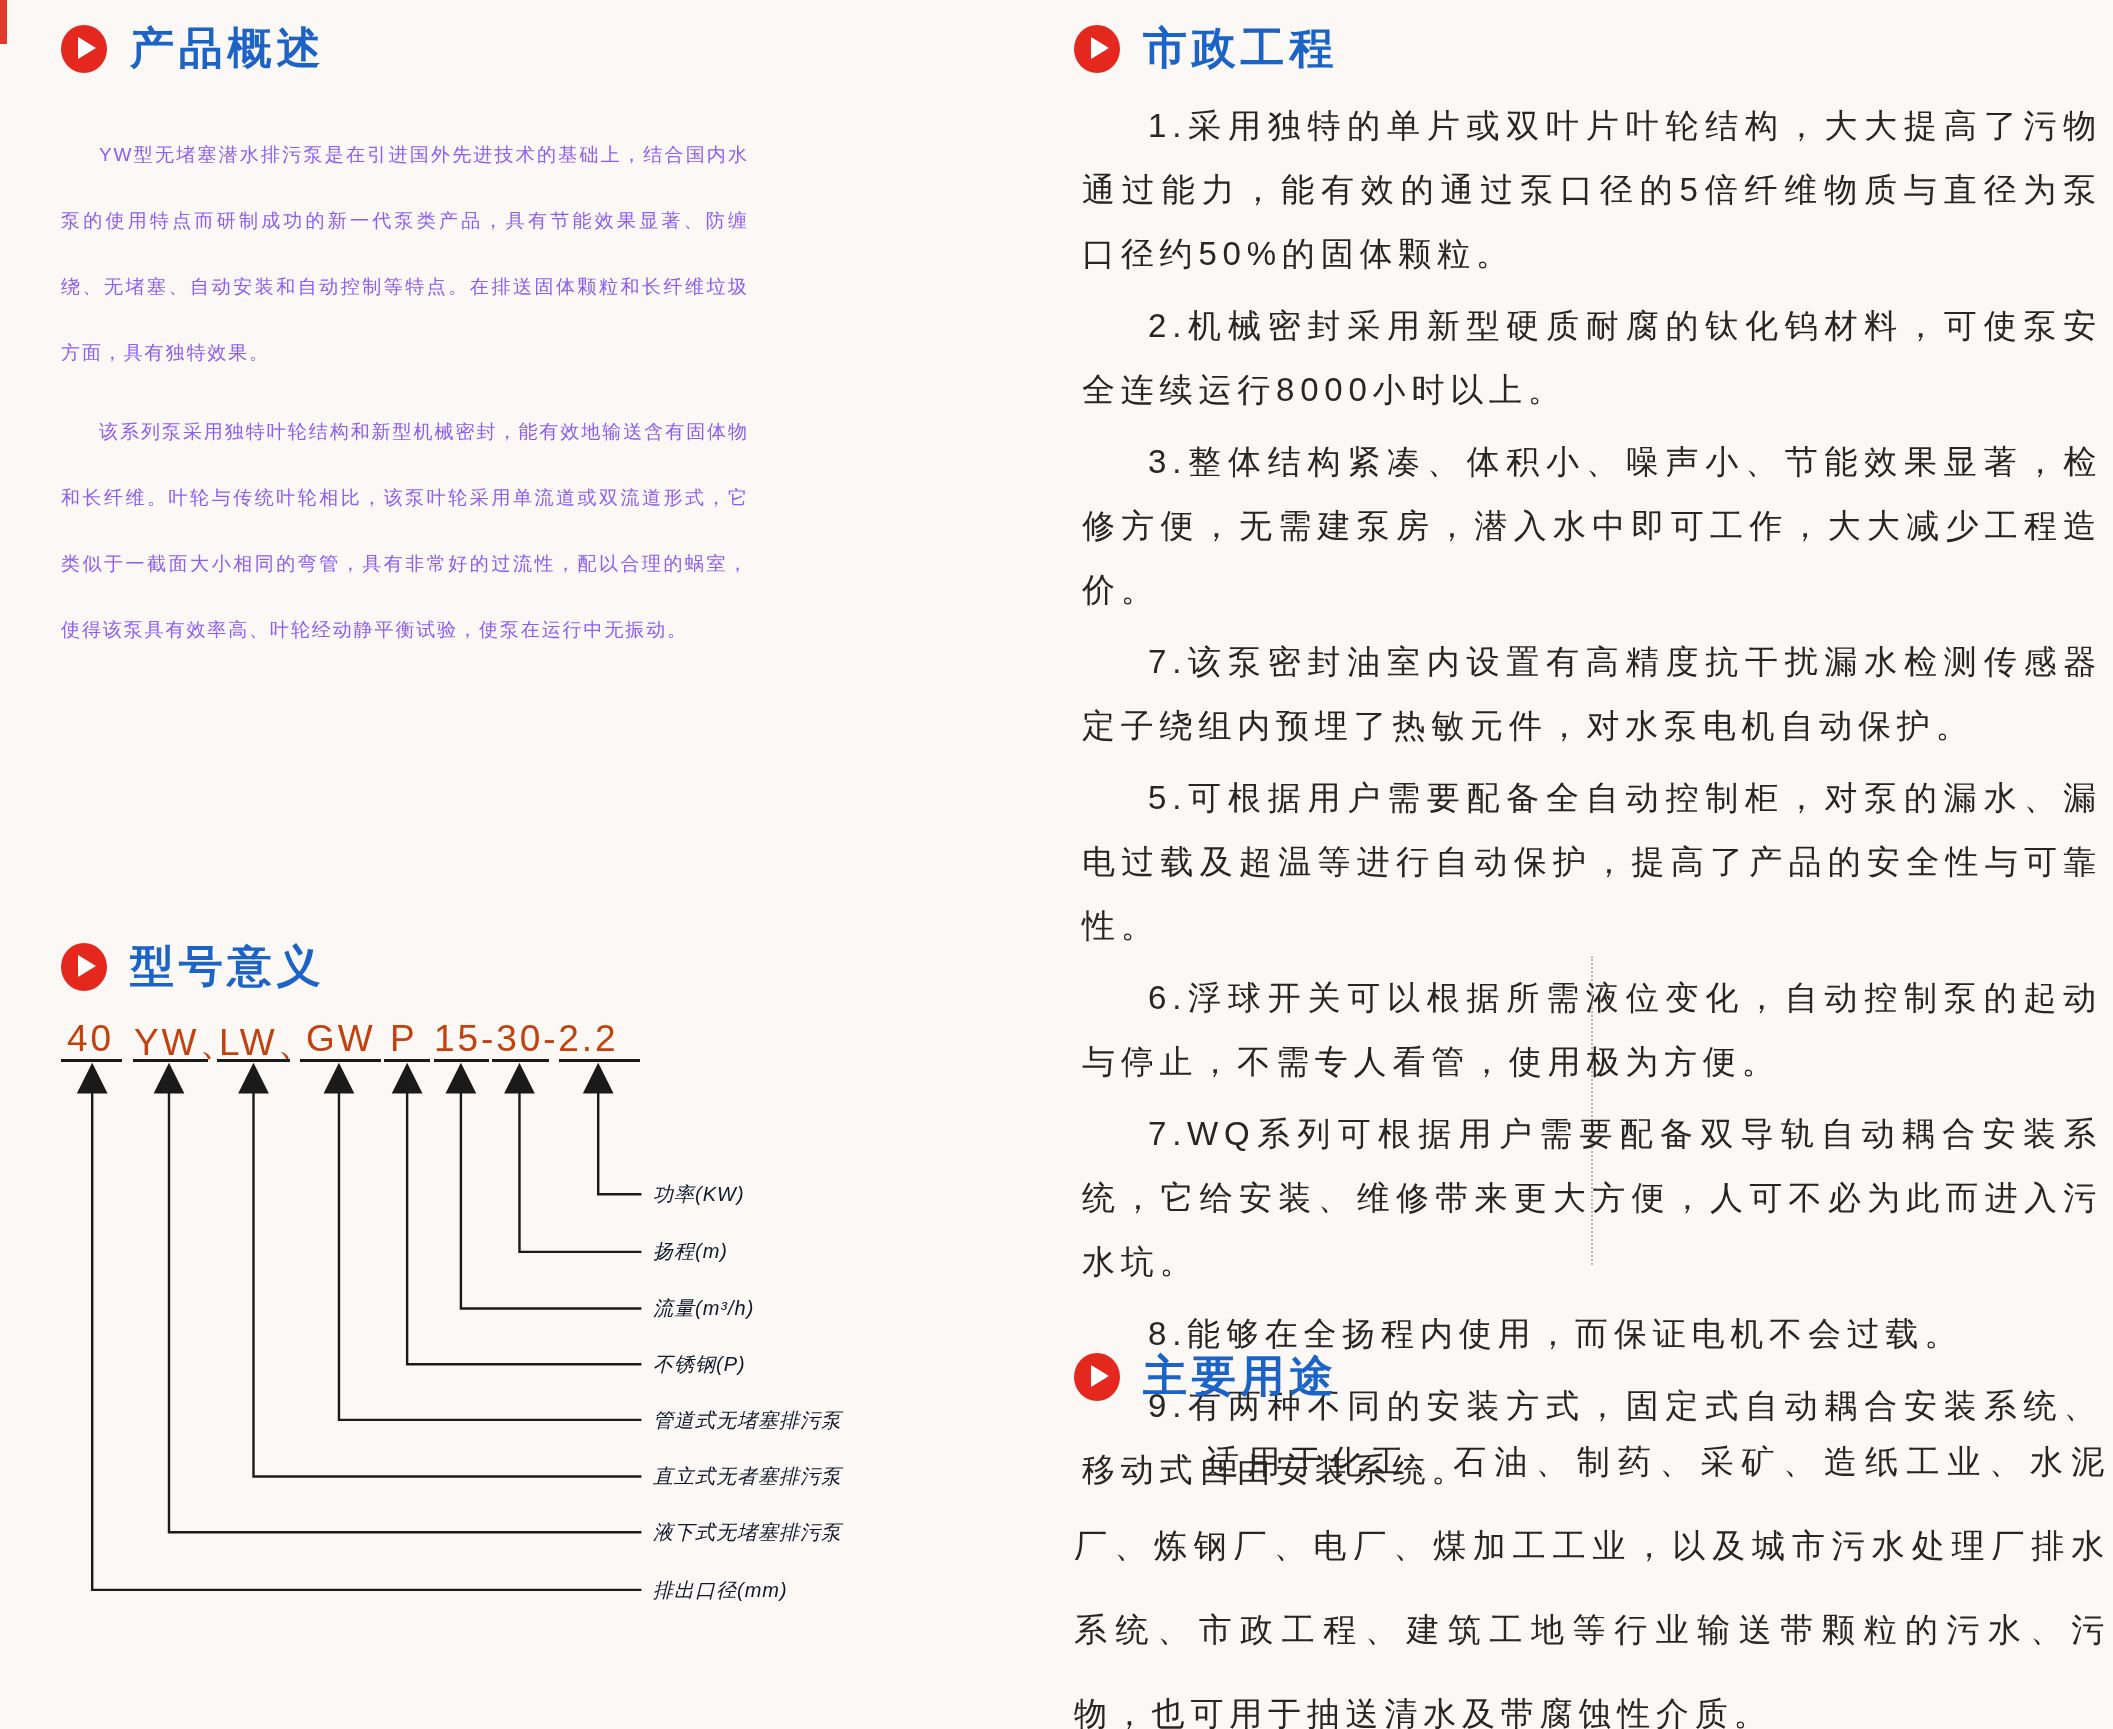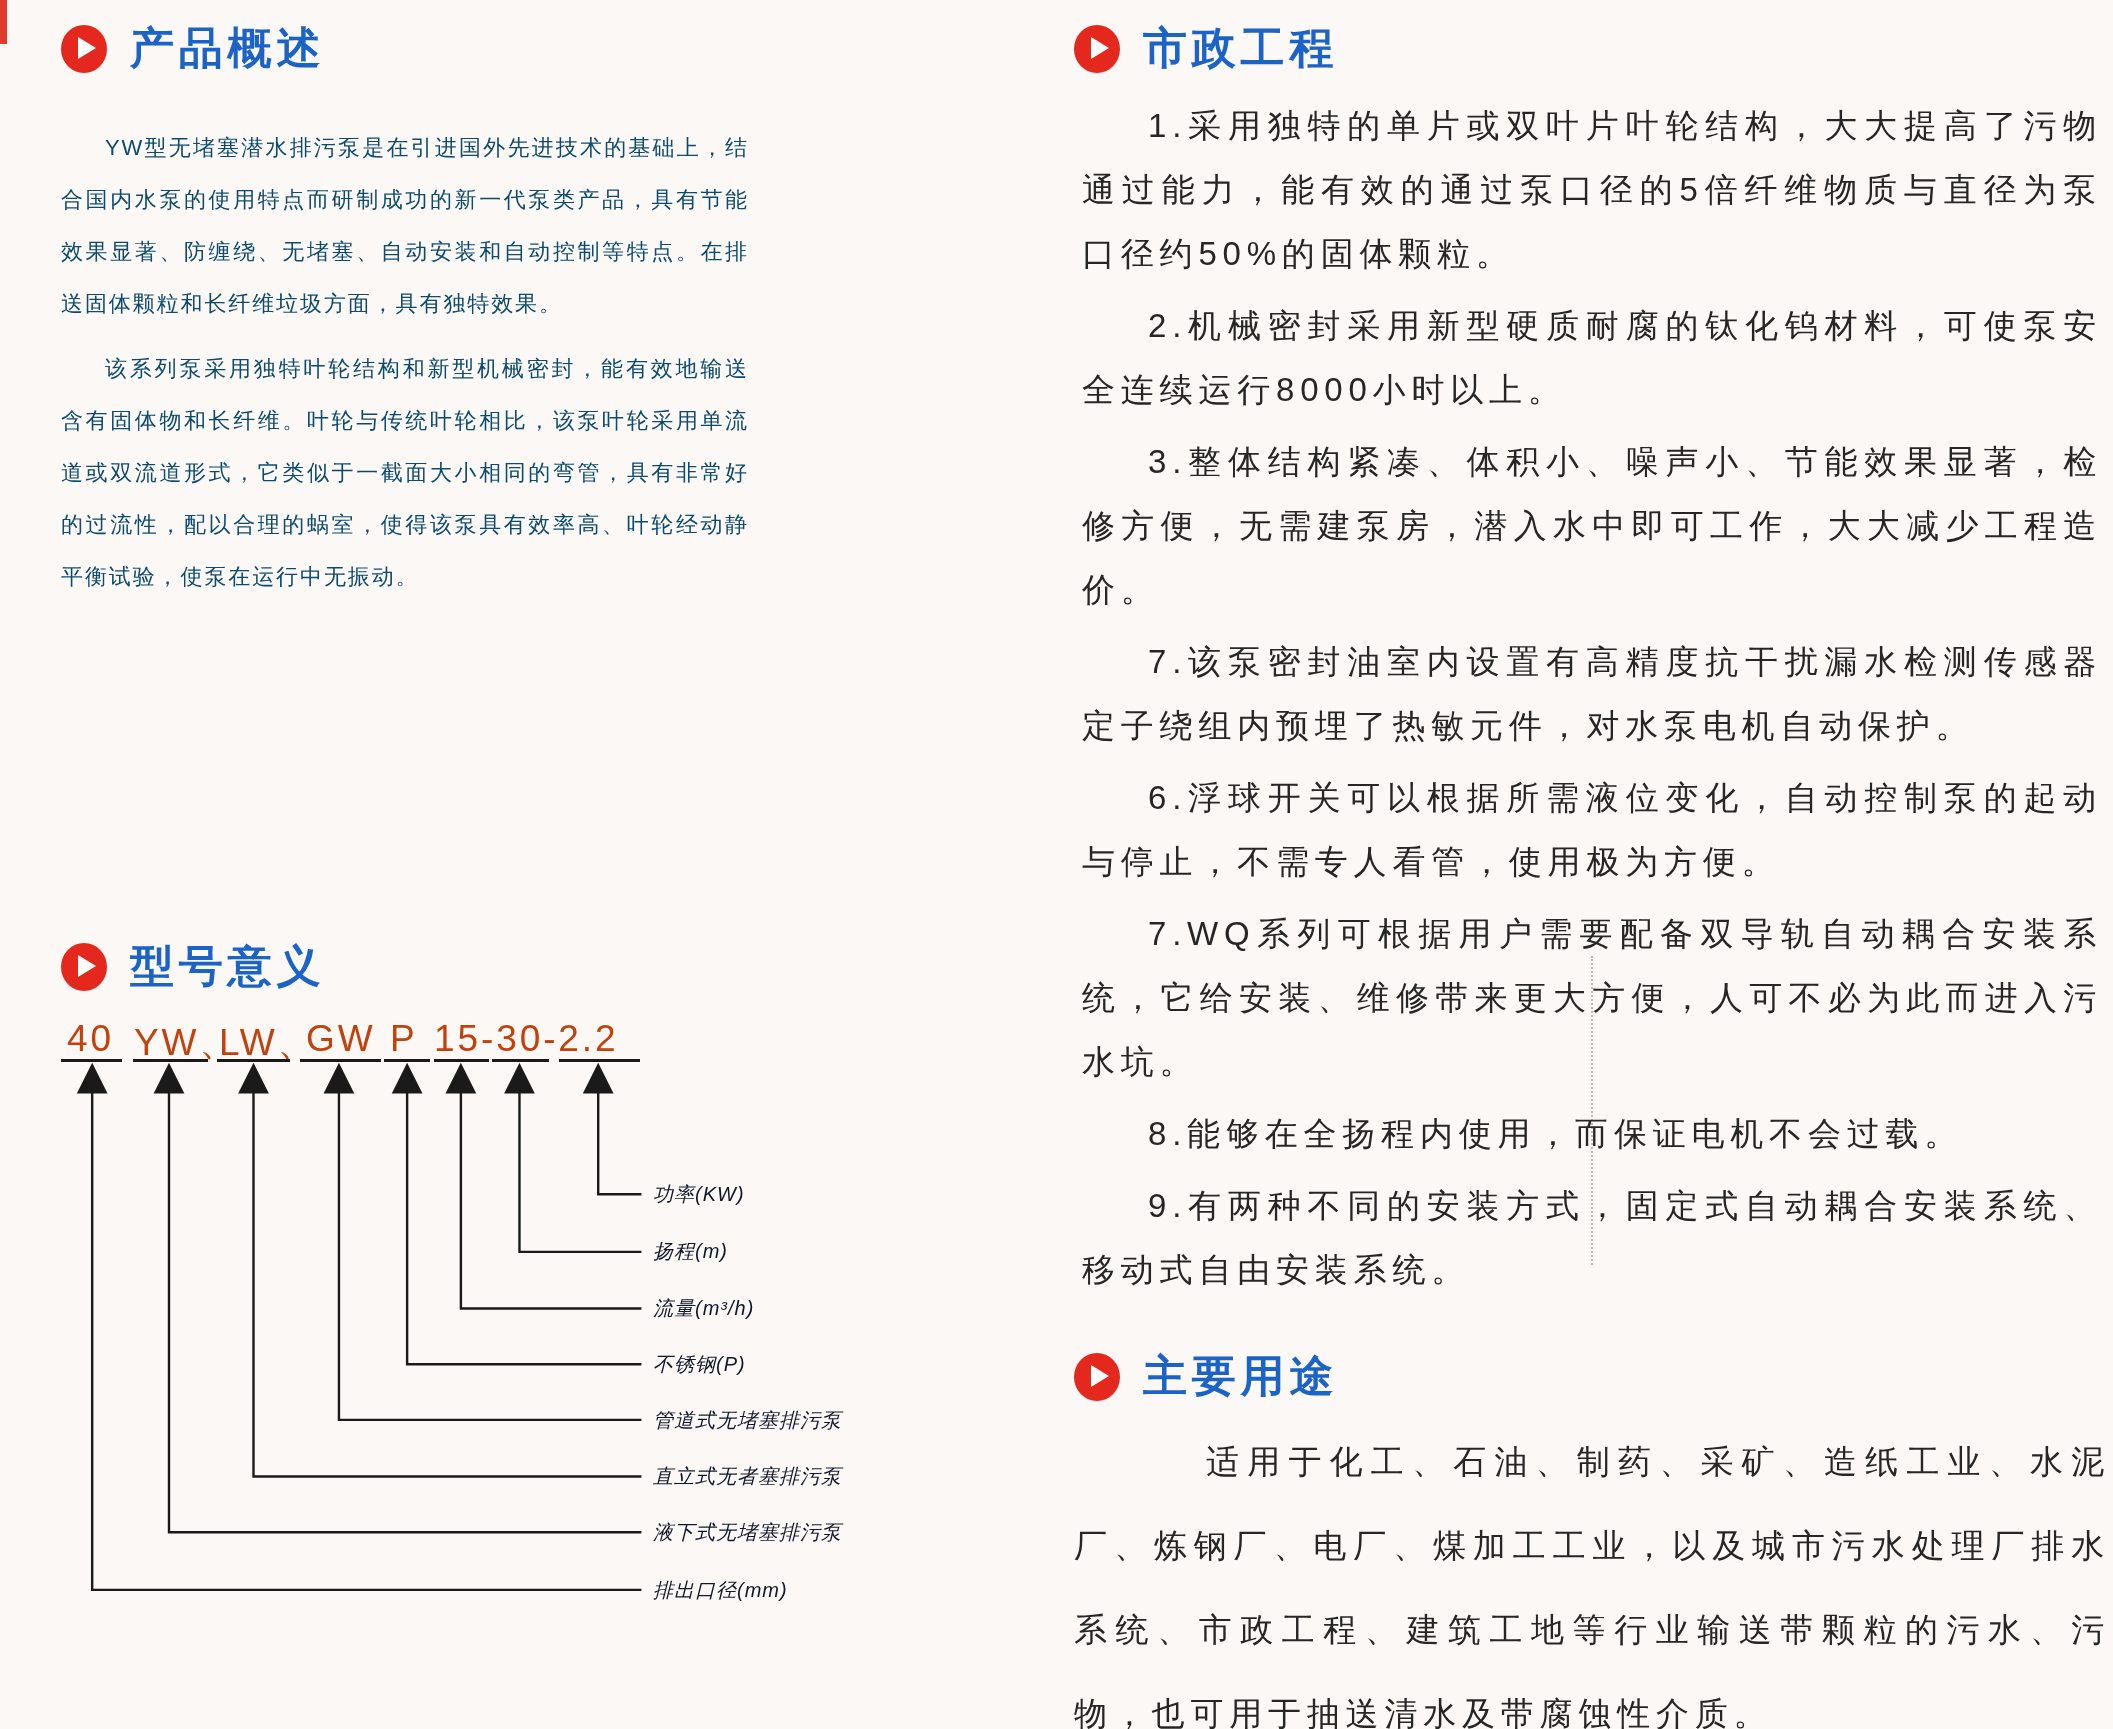--- a/index.html
+++ b/index.html
@@ -15,22 +15,22 @@
   .bullet::after{
     content:"";position:absolute;left:17.3px;top:12.5px;
     border-left:18px solid #ffffff;border-top:11.5px solid transparent;border-bottom:11.5px solid transparent;
   }
   .sec-title{font-size:44px;font-weight:bold;color:#1c63c7;letter-spacing:4.8px;white-space:nowrap;text-align:center;}
 
   
   .col-left{position:absolute;left:61px;top:19px;width:688px;}
   .col-left .body{margin-top:44px;}
   .col-left p{
-    font-size:22px;line-height:52px;letter-spacing:1.9px;
-    text-align:justify;text-indent:2em;margin:0 0 13.4px 0;color:#0c4a6e;
+    font-size:19px;line-height:66px;letter-spacing:1.9px;
+    text-align:justify;text-indent:2em;margin:0 0 13.4px 0;color:#8b5cf6;
   }
 
   
   .model-header{position:absolute;left:61px;top:937px;}
   .model-diagram{position:absolute;left:0px;top:999px;width:941px;height:692px;}
   .code-token{position:absolute;top:19px;font-size:37px;letter-spacing:2.9px;color:#c2410c;white-space:nowrap;}
   .code-underline{position:absolute;top:60px;height:2.9px;background:#1a1a1a;}
   .model-diagram svg{position:absolute;left:0;top:0;}
   .model-label{position:absolute;left:653px;font-size:20px;line-height:40px;color:#0f172a;white-space:nowrap;letter-spacing:1px;font-style:italic;}
 
@@ -129,20 +129,21 @@
   <div class="sec-header">
     <span class="bullet"></span>
     <span class="sec-title">市政工程</span>
   </div>
 
   <div class="features">
     <p>1.采用独特的单片或双叶片叶轮结构，大大提高了污物通过能力，能有效的通过泵口径的5倍纤维物质与直径为泵口径约50%的固体颗粒。</p>
     <p>2.机械密封采用新型硬质耐腐的钛化钨材料，可使泵安全连续运行8000小时以上。</p>
     <p>3.整体结构紧凑、体积小、噪声小、节能效果显著，检修方便，无需建泵房，潜入水中即可工作，大大减少工程造价。</p>
     <p>7.该泵密封油室内设置有高精度抗干扰漏水检测传感器定子绕组内预埋了热敏元件，对水泵电机自动保护。</p>
+    <p>5.可根据用户需要配备全自动控制柜，对泵的漏水、漏电过载及超温等进行自动保护，提高了产品的安全性与可靠性。</p>
     <p>6.浮球开关可以根据所需液位变化，自动控制泵的起动与停止，不需专人看管，使用极为方便。</p>
     <p>7.WQ系列可根据用户需要配备双导轨自动耦合安装系统，它给安装、维修带来更大方便，人可不必为此而进入污水坑。</p>
     <p>8.能够在全扬程内使用，而保证电机不会过载。</p>
     <p>9.有两种不同的安装方式，固定式自动耦合安装系统、移动式自由安装系统。</p>
   </div>
 
   <div class="sec-header uses-header">
     <span class="bullet"></span>
     <span class="sec-title">主要用途</span>
   </div>

